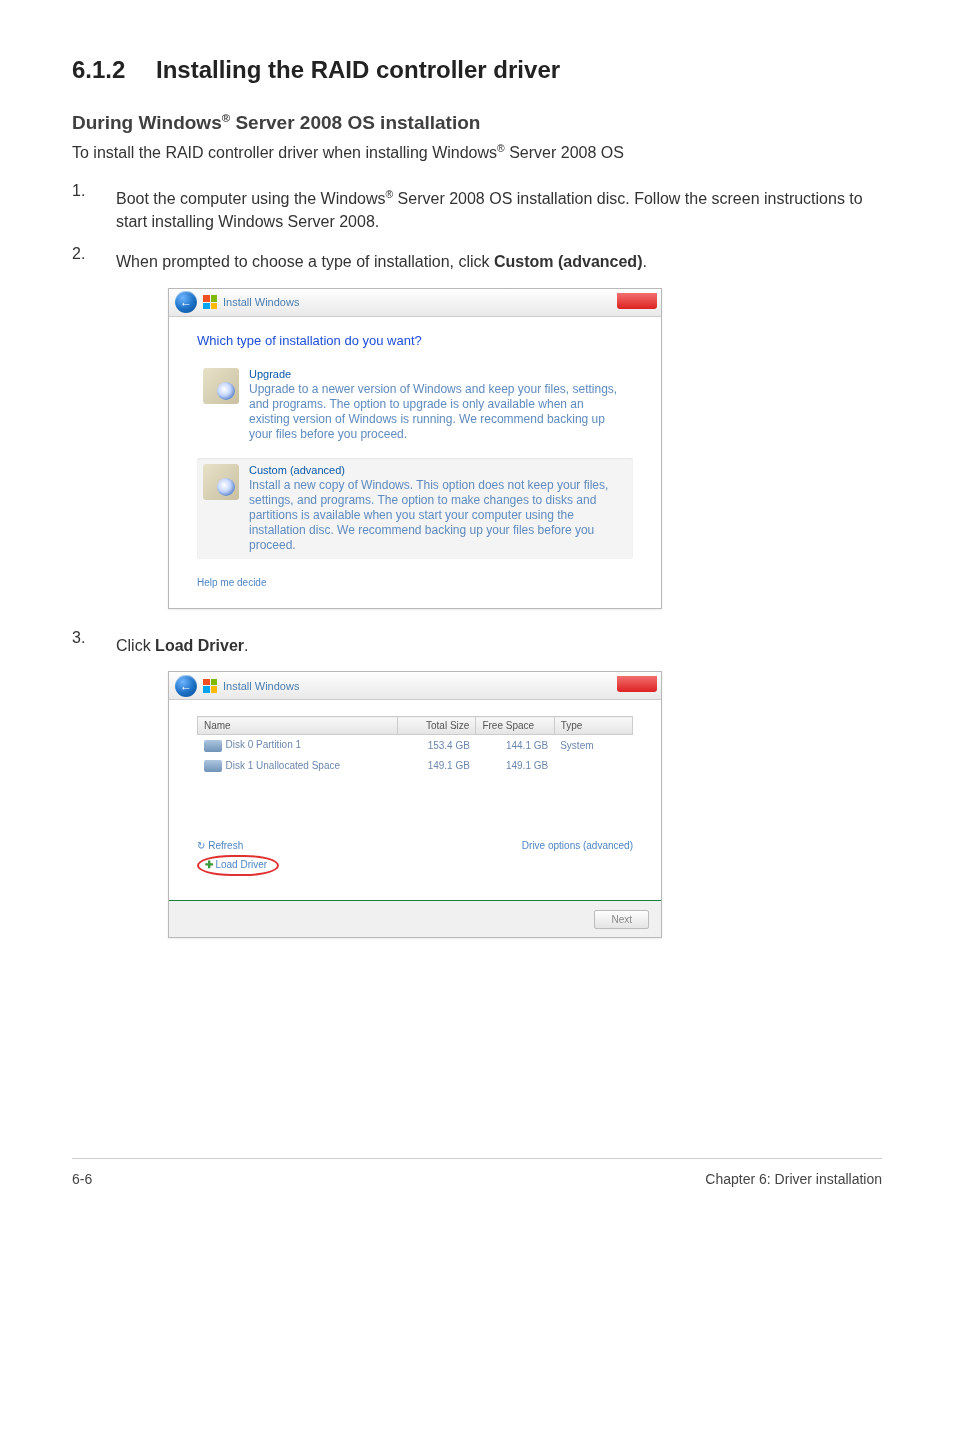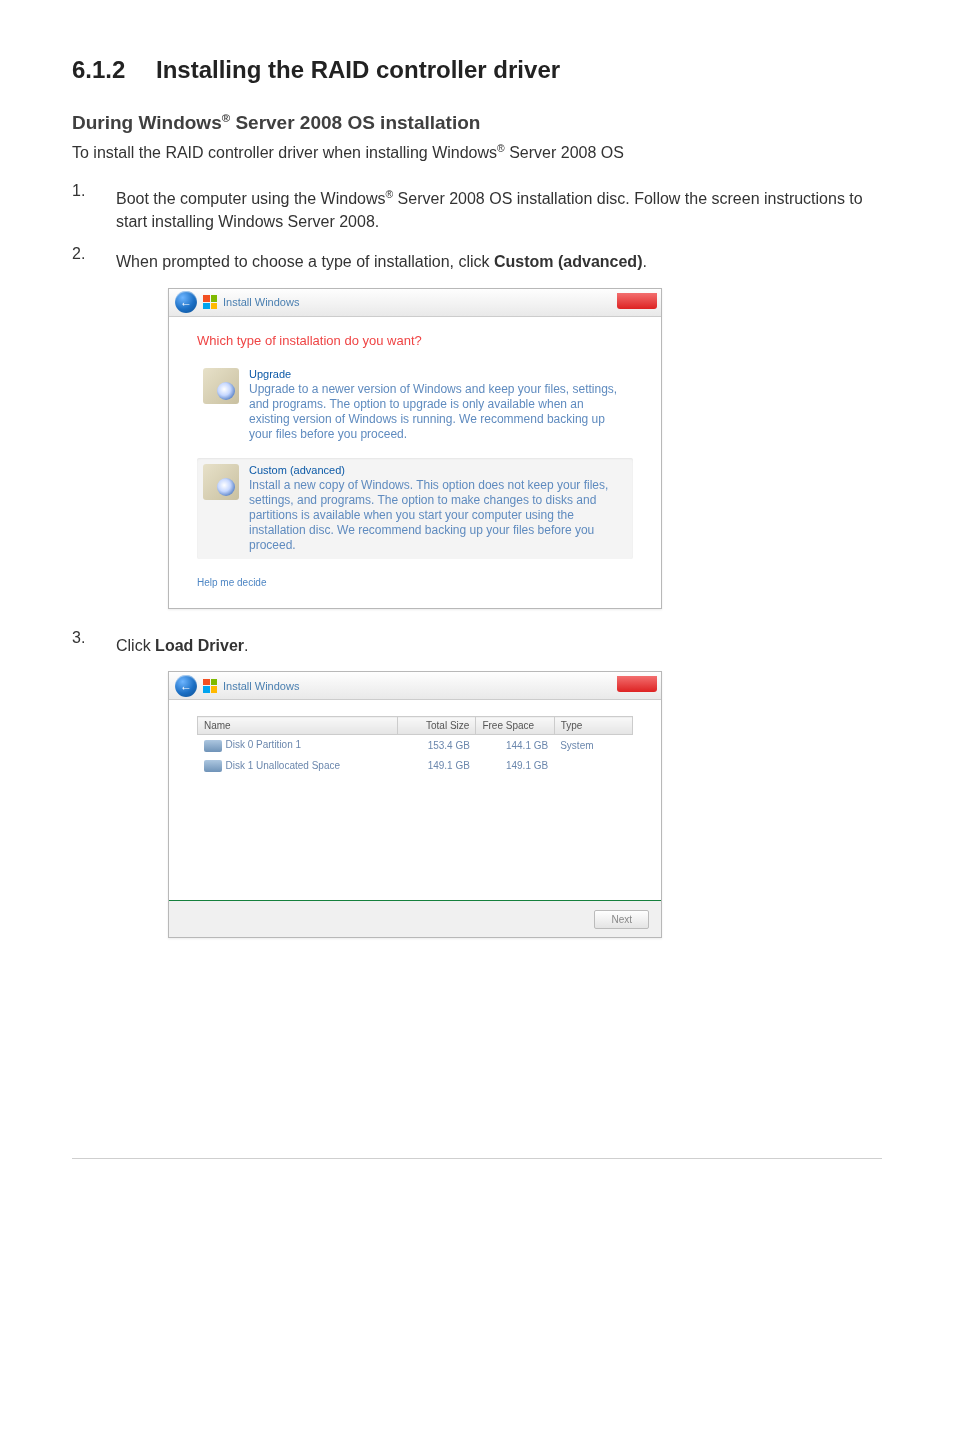--- a/index.html
+++ b/index.html
@@ -116,21 +116,21 @@
     background: linear-gradient(#f36f6f, #d22);
     border-radius: 0 0 3px 3px;
   }
   .win-body {
     background: #fff;
     padding: 16px 28px 20px 28px;
     min-height: 200px;
   }
   .dlg1-heading {
     font-size: 13px;
-    color: #ef4444;
+    color: #1d4ed8;
     margin-bottom: 14px;
     filter: blur(0.4px);
   }
   .option-row {
     display: flex;
     margin-bottom: 10px;
     padding: 6px 6px;
   }
   .option-row.selected {
     background: #f4f4f4;
@@ -371,21 +371,34 @@
             <td class="num">149.1 GB</td>
             <td class="num">149.1 GB</td>
             <td></td>
           </tr>
           <tr class="spacer-row">
               <td colspan="4"></td>
             </tr>
         </tbody>
       </table>
 
+      <div class="dlg2-bottom">
+        <div class="left-links">
+          <div><a href="#">↻ <span>Refresh</span></a></div>
+          <div style="margin-top:4px;">
+            <span class="load-driver-circle"><span class="plus">✚</span><span>Load Driver</span></span>
+          </div>
+        </div>
+        <div class="right-link">Drive options (advanced)</div>
+      </div>
     </div>
     <div class="win-footer">
       <span class="win-next-btn">Next</span>
     </div>
   </div>
 
   <div class="sep"></div>
+  <div class="page-footer">
+    <span>6-6</span>
+    <span>Chapter 6: Driver installation</span>
+  </div>
 
 </div>
 
 </body></html>

